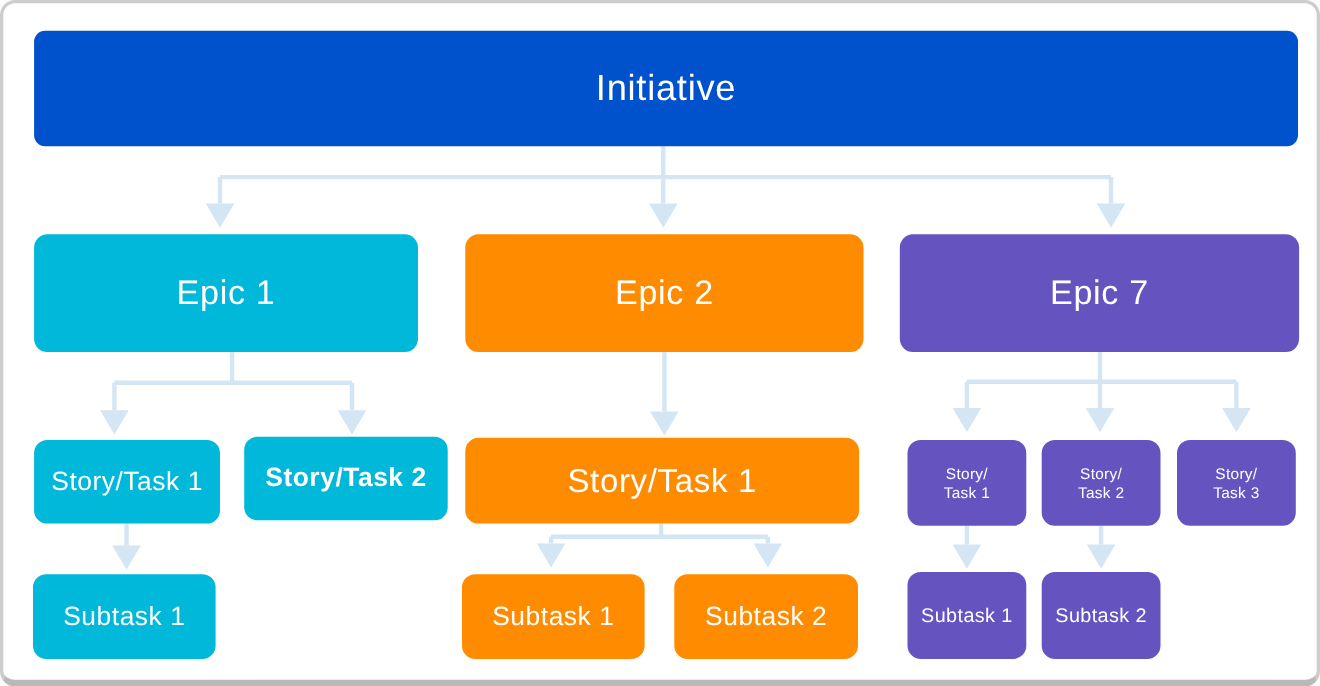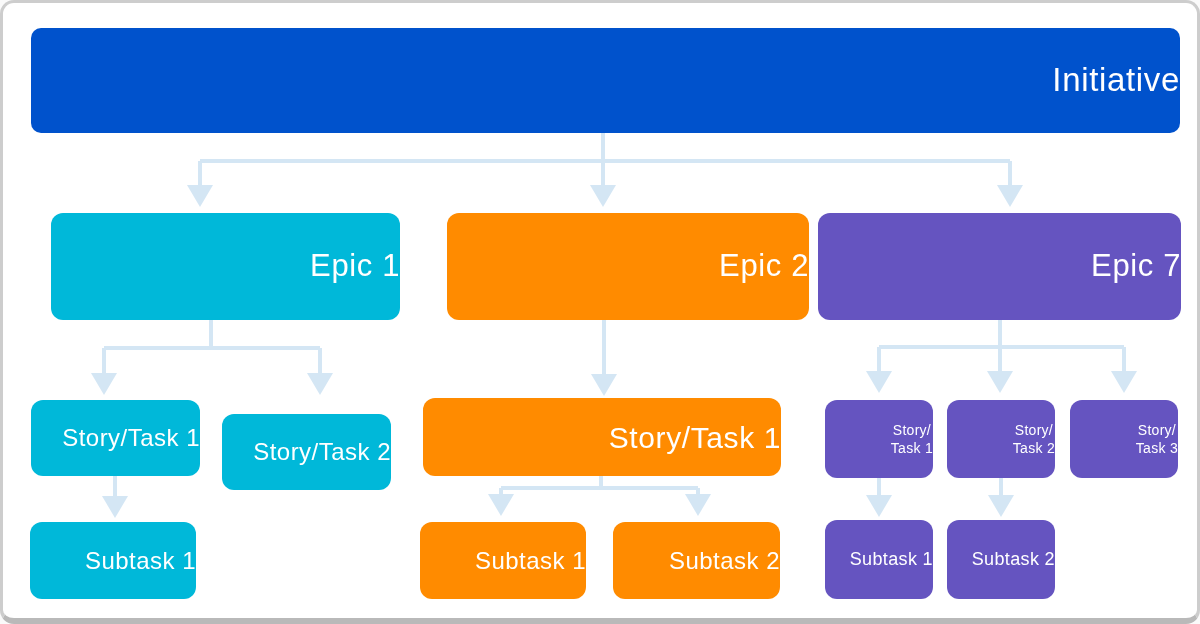--- a/index.html
+++ b/index.html
@@ -33,21 +33,21 @@
     fill: none;
   }
   .arrowhead {
     fill: var(--c-conn, #D4E6F4);
     stroke: none;
   }
   .node {
     position: absolute;
     display: flex;
     align-items: center;
-    justify-content: flex-end;
+    justify-content: center;
     text-align: center;
     color: #ffffff;
     border-radius: 12px;
     letter-spacing: 0.02em;
     line-height: 1.3;
   }
   .node span { white-space: pre-line; }
   .c-root  { background: var(--c-root,  #0052CC); border-radius: 10px; }
   .c-epic1 { background: var(--c-epic1, #00B8D9); }
   .c-epic2 { background: var(--c-epic2, #FF8B00); }
@@ -94,34 +94,34 @@
     <path class="conn" d="M876 475 V492"></path>
     <polygon class="arrowhead" points="863,492 889,492 876,514"></polygon>
     <path class="conn" d="M998 475 V492"></path>
     <polygon class="arrowhead" points="985,492 1011,492 998,514"></polygon>
   </svg>
 
   <div class="node c-root fs-root" style="left:28px; top:25px; width:1149px; height:105px;">
     <span>Initiative</span>
   </div>
 
-  <div class="node c-epic1 fs-epic" style="left:28px; top:210px; width:349px; height:107px;margin-left:20px;">
+  <div class="node c-epic1 fs-epic" style="left:28px; top:210px; width:349px; height:107px;">
     <span>Epic 1</span>
   </div>
-  <div class="node c-epic2 fs-epic" style="left:444px; top:210px; width:362px; height:107px;">
+  <div class="node c-epic2 fs-epic" style="left:420px; top:210px; width:362px; height:107px;">
     <span>Epic 2</span>
   </div>
   <div class="node c-epic3 fs-epic" style="left:815px; top:210px; width:363px; height:107px;">
     <span>Epic 7</span>
   </div>
 
   <div class="node c-epic1 fs-story" style="left:28px; top:397px; width:169px; height:76px;">
     <span>Story/Task 1</span>
   </div>
-  <div class="node c-epic1 fs-story" style="left:219px; top:411px; width:169px; height:76px;">
+  <div class="node c-epic1 fs-story" style="left:219px; top:394px; width:185px; height:76px;font-weight:bold;">
     <span>Story/Task 2</span>
   </div>
   <div class="node c-epic2 fs-story-l" style="left:420px; top:395px; width:358px; height:78px;">
     <span>Story/Task 1</span>
   </div>
   <div class="node c-epic3 fs-story-s" style="left:822px; top:397px; width:108px; height:78px;">
     <span>Story/
 Task 1</span>
   </div>
   <div class="node c-epic3 fs-story-s" style="left:944px; top:397px; width:108px; height:78px;">

